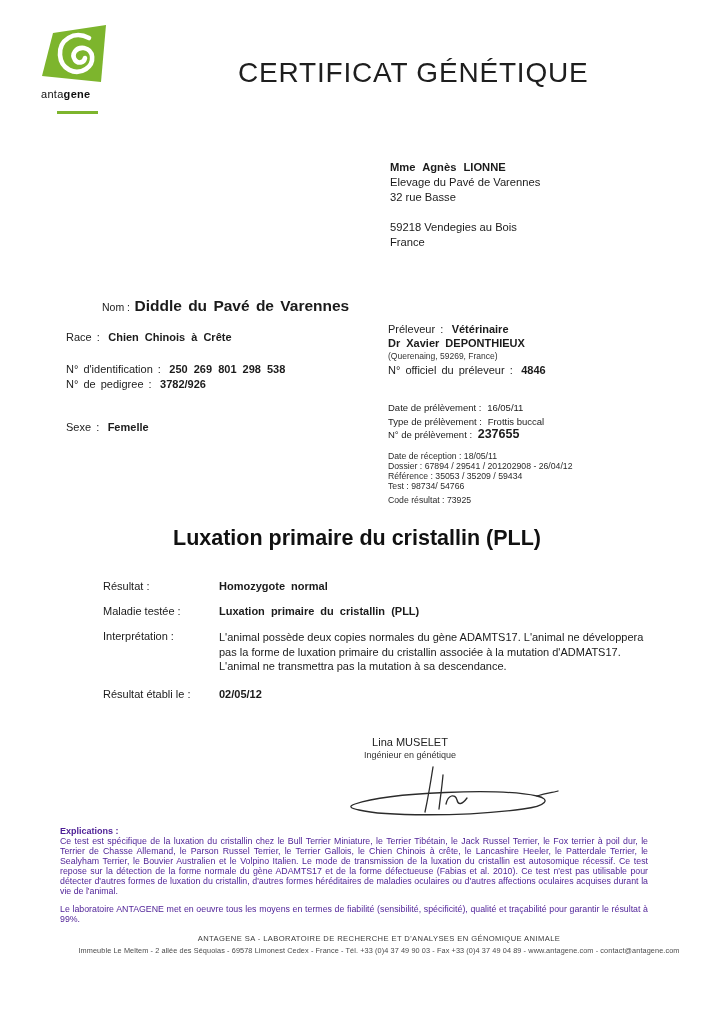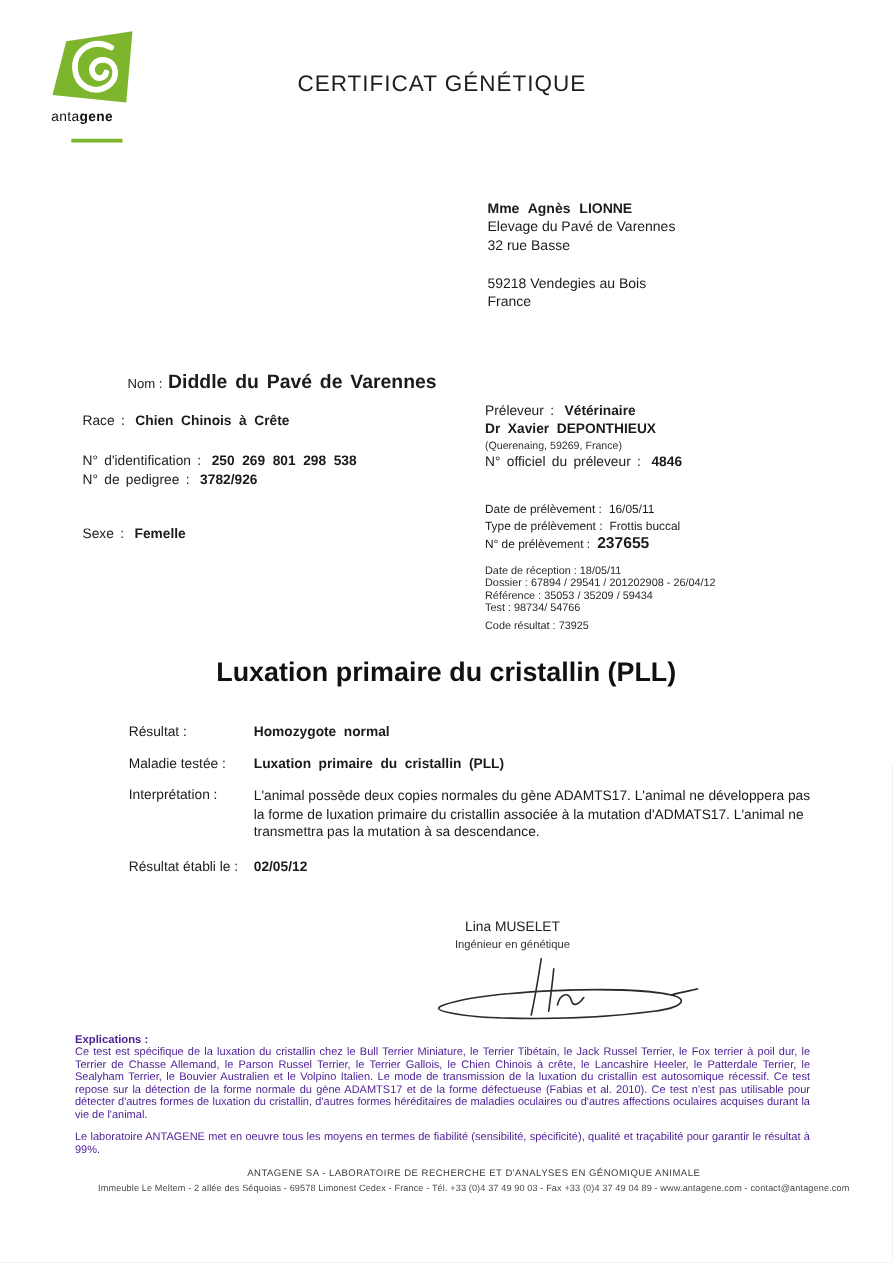--- a/index.html
+++ b/index.html
@@ -16,21 +16,21 @@
   
   .logo { position: absolute; left: 38px; top: 22px; width: 90px; }
   .logo-mark { position: absolute; left: 2px; top: 2px; }
   .logo-text { position: absolute; left: 3px; top: 66px; font-size: 11px; letter-spacing: 0.3px; color: #111; white-space: nowrap; }
   .logo-text .bold { font-weight: bold; }
   .logo-underline { position: absolute; left: 19px; top: 89px; width: 41px; height: 3px; background: var(--brand-green, #7db52d); }
 
   
   .doc-title {
     position: absolute; left: 238px; top: 57px;
-    font-size: 18px; letter-spacing: 0.8px; color: #1e1e1e;
+    font-size: 28px; letter-spacing: 0.8px; color: #1e1e1e;
     white-space: nowrap;
   }
 
   
   .recipient { position: absolute; left: 390px; top: 160px; font-size: 11.2px; line-height: 15px; }
   .recipient .r-name { font-weight: bold; word-spacing: 4px; }
   .recipient .gap { margin-top: 15px; }
 
   
   .nom-row { position: absolute; left: 66px; top: 297px; white-space: nowrap; padding-left: 36px; }
@@ -56,21 +56,21 @@
 
   .reception { position: absolute; left: 388px; top: 451px; font-size: 8.7px; line-height: 10px; color: #2a2a2a; }
   .reception .gap-sm { margin-top: 4px; }
 
   
   .result-heading {
     position: absolute; left: 0; top: 526px; width: 714px;
     text-align: center; font-size: 21.5px; font-weight: bold; color: #111;
   }
   .results { position: absolute; left: 75px; top: 580px; width: 575px; }
-  .r-row { display: grid; grid-template-columns: 100px 1fr; column-gap: 0; margin-bottom: 13px; padding-left: 28px; }
+  .r-row { display: grid; grid-template-columns: 100px 1fr; column-gap: 16px; margin-bottom: 13px; padding-left: 28px; }
   .r-row .r-lbl { font-size: 11px; }
   .r-row .r-val { font-size: 11px; font-weight: bold; word-spacing: 3px; }
   .r-row.mt { margin-top: 14px; }
   .r-row .r-text { font-size: 11px; font-weight: normal; line-height: 14.5px; word-spacing: 0; }
   .etabli .r-val { font-weight: bold; word-spacing: 0; }
 
   
   .signature { position: absolute; left: 320px; top: 736px; width: 180px; text-align: center; }
   .signature .sig-name { font-size: 11px; color: #222; }
   .signature .sig-role { font-size: 9px; color: #333; margin-top: 2px; }

